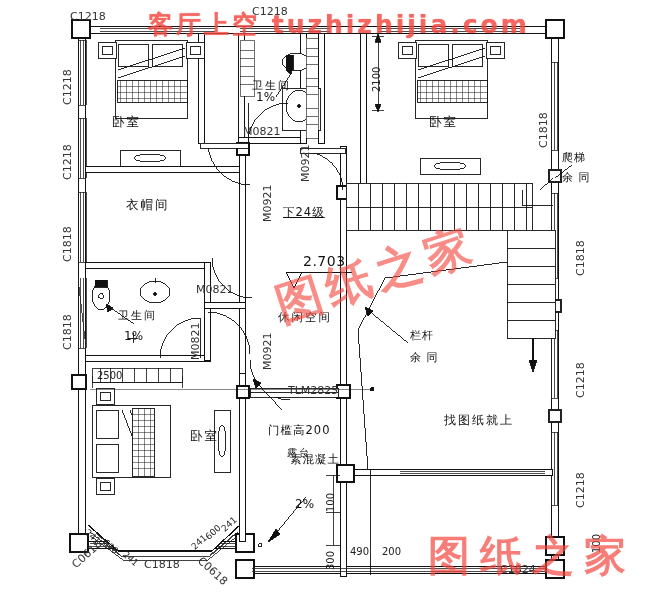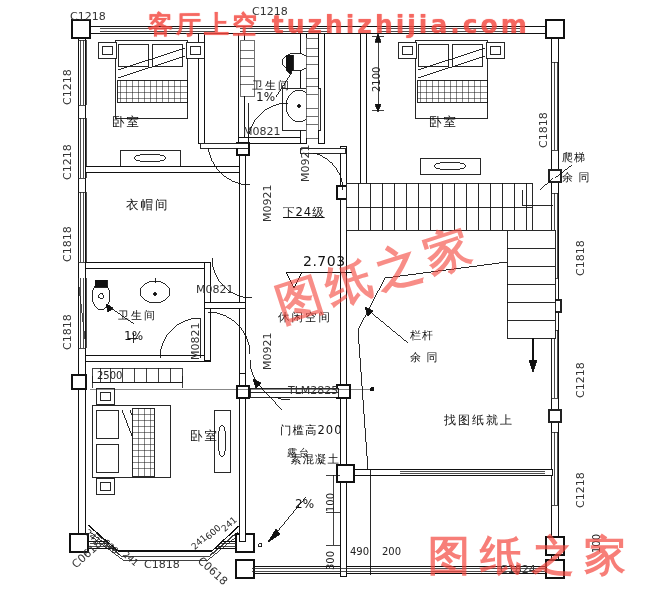--- a/index.html
+++ b/index.html
@@ -536,21 +536,21 @@
   <div class="lbl win-label vert" style="left:262px; top:370px;">M0921</div>
   <div class="lbl win-label" style="left:196px; top:284px;">M0821</div>
   <div class="lbl win-label vert" style="left:190px; top:360px;">M0821</div>
   <div class="lbl win-label" style="left:288px; top:385px;">TLM2825</div>
 
   <div class="lbl note cn" style="left:283px; top:207px;text-decoration:underline;">下24级</div>
   <div class="lbl elev" style="left:303px; top:254px;">2.703</div>
   <div class="lbl note" style="left:256px; top:91px; font-size:12px;">1%</div>
   <div class="lbl note" style="left:124px; top:330px; font-size:12px;">1%</div>
   <div class="lbl note" style="left:295px; top:498px; font-size:12px;">2%</div>
-  <div class="lbl note cn" style="left:280px; top:425px;">门槛高200</div>
+  <div class="lbl note cn" style="left:268px; top:425px;">门槛高200</div>
   <div class="lbl note cn" style="left:290px; top:442px;margin-top:12px;">素混凝土</div>
   <div class="lbl note cn" style="left:562px; top:152px; font-size:11px;">爬梯</div>
   <div class="lbl note cn" style="left:562px; top:172px; font-size:11px;">余 同</div>
   <div class="lbl note cn" style="left:410px; top:330px; font-size:11px;">栏杆</div>
   <div class="lbl note cn" style="left:410px; top:352px; font-size:11px;">余 同</div>
 
   <div class="lbl dim vert" style="left:372px; top:92px;">2100</div>
   <div class="lbl dim" style="left:97px; top:371px;">2500</div>
   <div class="lbl dim vert" style="left:326px; top:512px;">100</div>
   <div class="lbl dim vert" style="left:326px; top:570px;">300</div>

